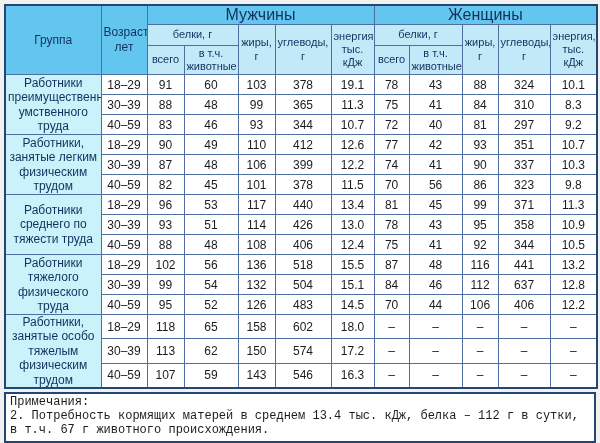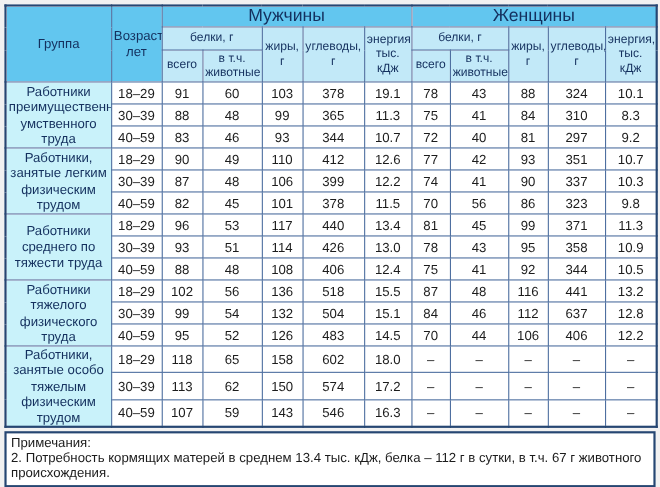--- a/index.html
+++ b/index.html
@@ -71,21 +71,21 @@
     width: 592px;
     box-sizing: border-box;
     margin-top: 3px;
     border: 2px solid #264672;
     background: #ffffff;
     color: #1c1c1c;
     font-size: 12px;
     line-height: 1.16;
     padding: 2px 4px 3px 4px;
   }
-  .notes div { margin: 0; }
+  .notes div { margin: 0; font-family: Liberation Mono, monospace; }
 </style>
 </head>
 <body>
 
 <div class="page">
 
   <table class="nutri">
     <colgroup>
       <col style="width:96px">
         <col style="width:46px">

